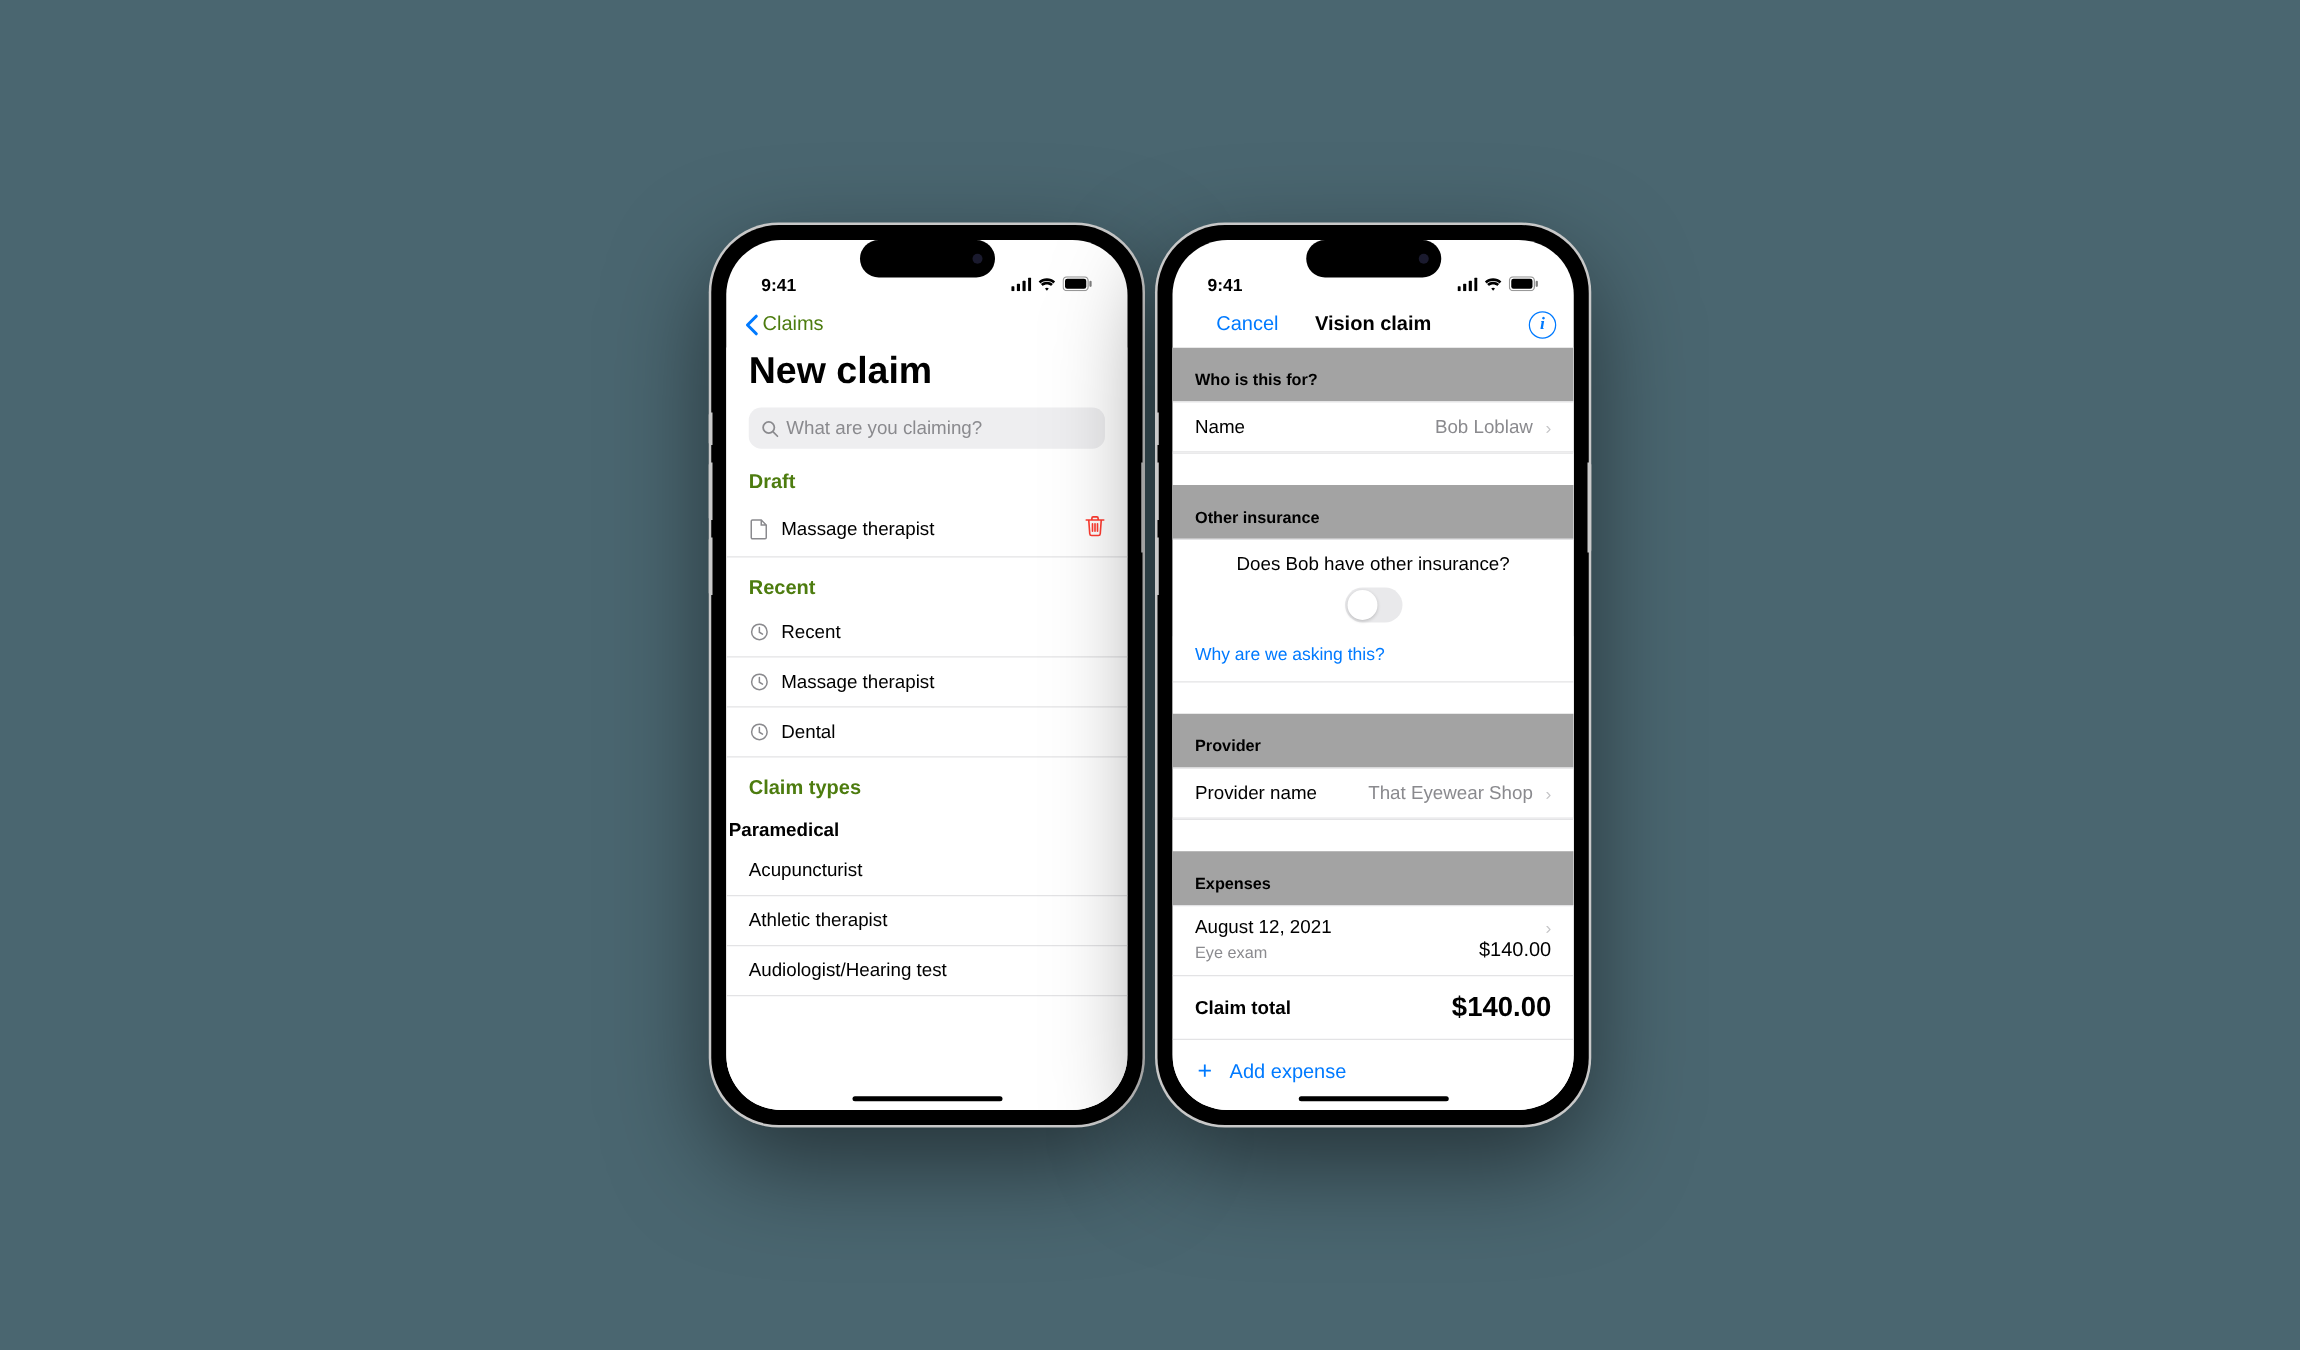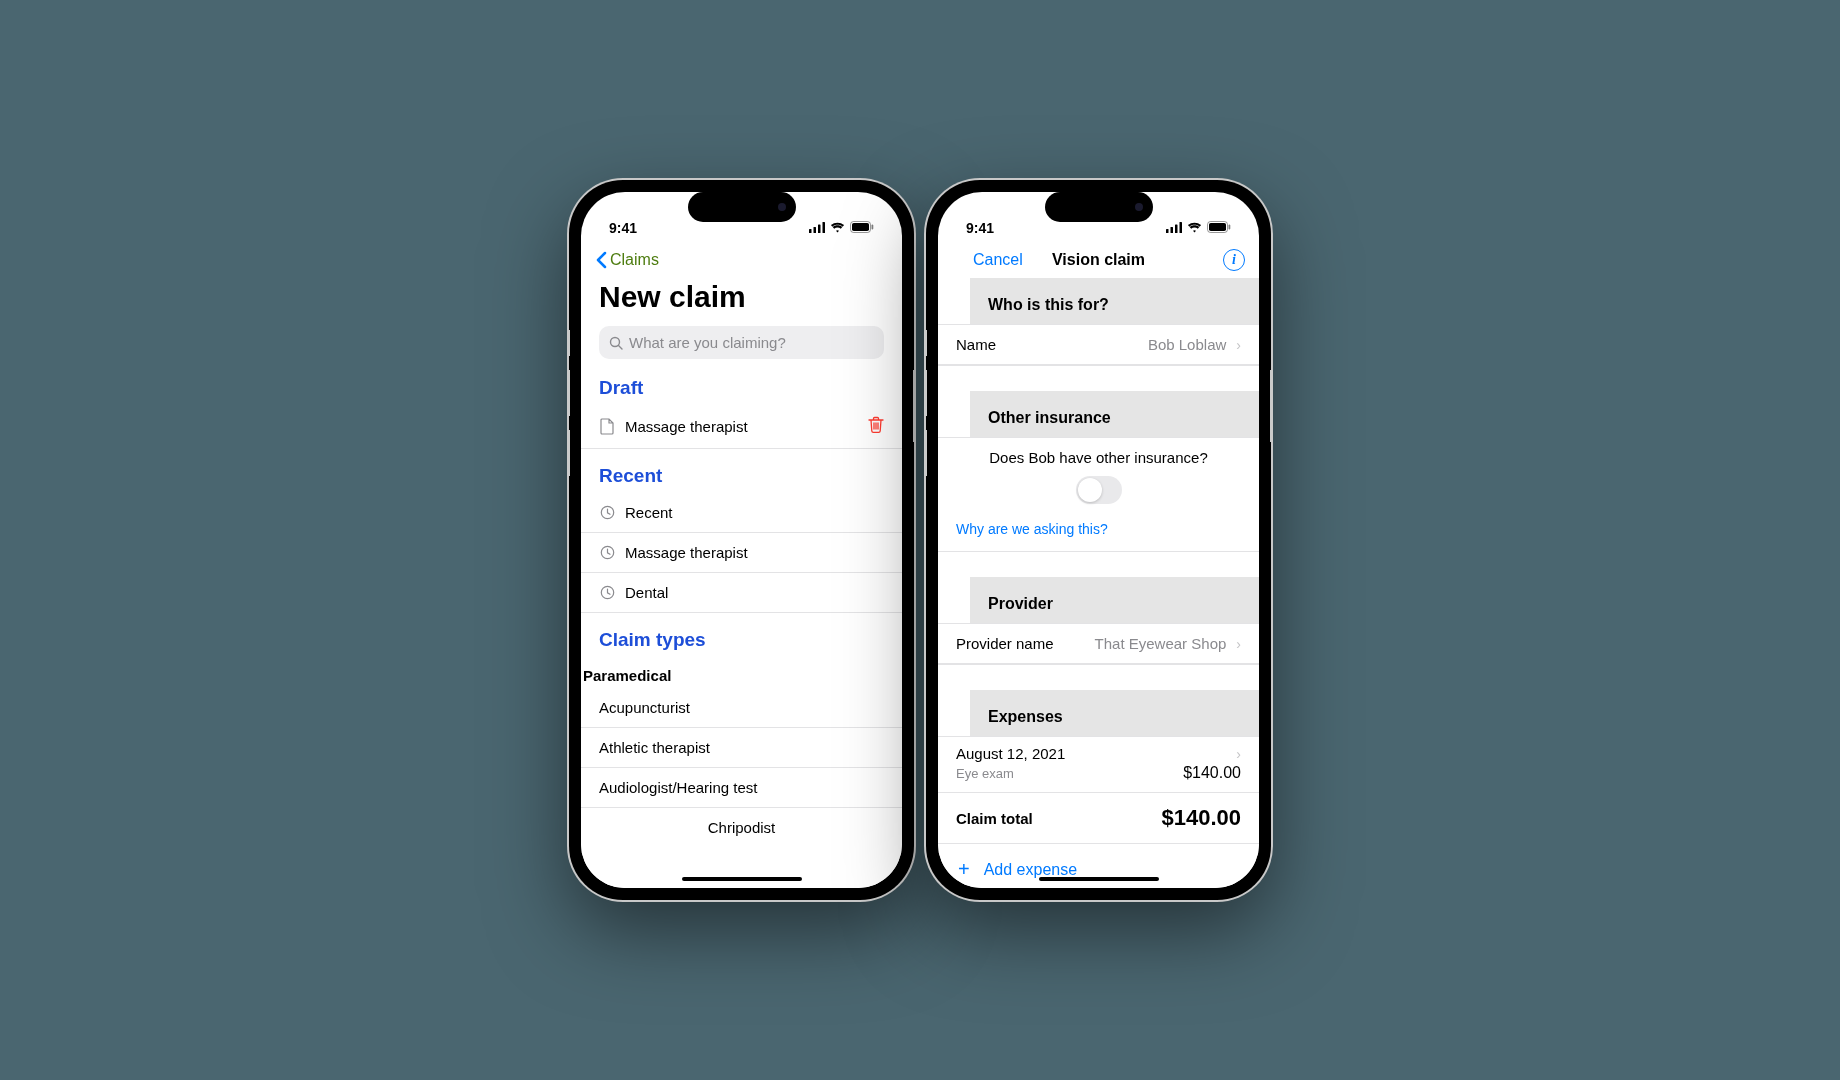--- a/index.html
+++ b/index.html
@@ -89,21 +89,21 @@
     margin: 4px 18px 10px;
     background: #eeeef0;
     border-radius: 10px;
     padding: 8px 10px;
     display: flex;
     align-items: center;
     gap: 6px;
     color: #8a8a8e;
     font-size: 15px;
   }
-  .section-header { font-size: 19px; font-weight: 700; padding: 16px 18px 6px; color: #1d4ed8; }
+  .section-header { font-size: 16px; font-weight: 700; padding: 16px 18px 6px; color: #4d7c0f; }
   .section-header.first { padding-top: 8px; }
   .section-subheader { font-size: 15px; font-weight: 700; padding: 10px 2px 4px; color: #000; }
   .row {
     display: flex;
     align-items: center;
     padding: 11px 18px;
     border-bottom: 0.5px solid #e3e3e5;
     font-size: 15px;
     color: #000;
     gap: 10px;
@@ -138,21 +138,21 @@
   .total-row .lbl { font-size: 15px; }
   .total-row .val { font-size: 22px; }
   .add-expense {
     display: flex; align-items: center; gap: 14px; padding: 14px 20px; color: #007aff;
     font-size: 16px; cursor: pointer;
   }
   .home-indicator {
     position: absolute; bottom: 7px; left: 50%; transform: translateX(-50%);
     width: 120px; height: 4px; background: #000; border-radius: 3px;
   }
-  .section-header-b { font-size: 16px; font-weight: 700; padding: 18px 18px 10px; color: #000; background: #e5e5e5; margin-left: 32px; }
+  .section-header-b { font-size: 13px; font-weight: 700; padding: 18px 18px 10px; color: #000; background: #a3a3a3; }
   .side-buttons-left { position: absolute; left: -2px; top: 150px; }
   .side-btn { width: 3px; background: #cacaca; border-radius: 2px 0 0 2px; margin-bottom: 14px; }
   .side-buttons-right { position: absolute; right: -2px; top: 190px; }
   .side-btn-r { width: 3px; background: #cacaca; border-radius: 0 2px 2px 0; }
 </style>
 </head>
 <body>
 
 <div class="phone">
   <div class="side-buttons-left">
@@ -250,23 +250,20 @@
       <div class="section-subheader">Paramedical</div>
       <div class="row">
           <span class="row-label">Acupuncturist</span>
         </div>
       <div class="row">
           <span class="row-label">Athletic therapist</span>
         </div>
       <div class="row">
           <span class="row-label">Audiologist/Hearing test</span>
         </div>
-      <div class="row no-border">
-          <span class="row-label">Chripodist</span>
-        </div>
     </div>
     <div class="home-indicator"></div>
   </div>
 </div>
 
 <div class="phone">
   <div class="side-buttons-left">
     <div class="side-btn" style="height:26px"></div>
     <div class="side-btn" style="height:46px"></div>
     <div class="side-btn" style="height:46px"></div>

